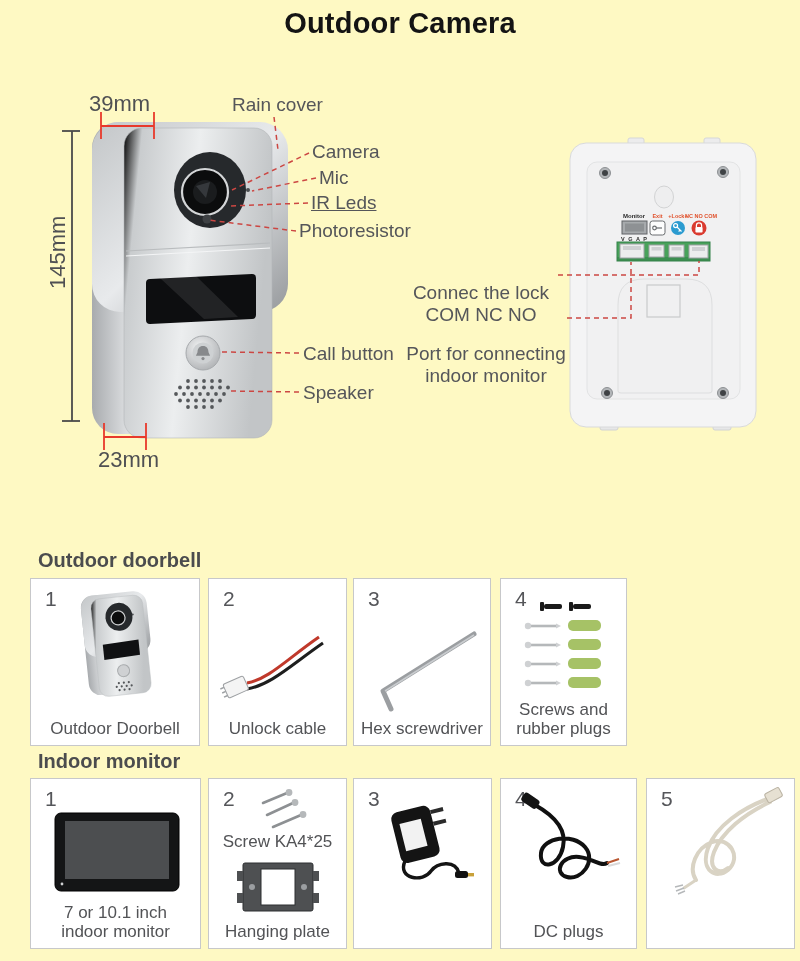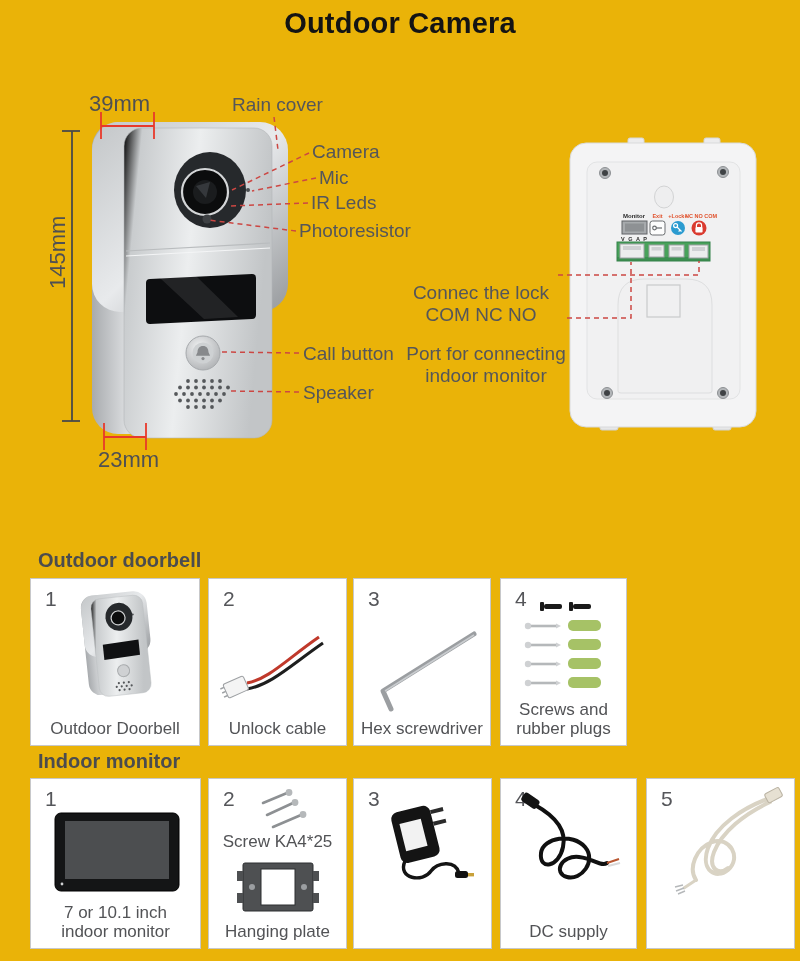--- a/index.html
+++ b/index.html
@@ -1,16 +1,16 @@
 <!DOCTYPE html>
 <html><head>
 <meta charset="utf-8">
 <style>
   html,body{margin:0;padding:0;background:#fff;}
-  .page{position:relative;width:800px;height:961px;background:#eab308;overflow:hidden;
+  .page{position:relative;width:800px;height:961px;background:#fef9c3;overflow:hidden;
         font-family:"Liberation Sans",sans-serif;color:#55565a;}
   .title{position:absolute;left:0;top:7px;width:800px;text-align:center;
          font-size:29px;font-weight:600;color:#141414;letter-spacing:.2px;}
   .lbl{position:absolute;font-size:19px;color:#55565a;white-space:nowrap;}
   .dim{position:absolute;font-size:22px;color:#4f5053;}
   .dim-v{transform:rotate(-90deg);transform-origin:center;}
   .note{position:absolute;font-size:19px;color:#55565a;text-align:center;
         line-height:1.17;white-space:pre-line;margin-top:35px;}
   .h2{position:absolute;font-size:25px;font-weight:700;color:#4b4c4e;}
   .h3{position:absolute;font-size:20px;font-weight:700;color:#4b4c4e;}
@@ -235,21 +235,21 @@
     </g>
   </svg>
 
   <div class="dim" style="left:89px;top:91px;">39mm</div>
   <div class="dim dim-v" style="left:22px;top:240px;width:72px;text-align:center;">145mm</div>
   <div class="dim" style="left:98px;top:447px;">23mm</div>
 
   <div class="lbl" style="left:232px;top:94px;">Rain cover</div>
   <div class="lbl" style="left:312px;top:141px;">Camera</div>
   <div class="lbl" style="left:319px;top:167px;">Mic</div>
-  <div class="lbl" style="left:311px;top:192px;">IR Leds</div>
+  <div class="lbl" style="left:311px;top:192px;text-decoration:underline;">IR Leds</div>
   <div class="lbl" style="left:299px;top:220px;">Photoresistor</div>
   <div class="lbl" style="left:303px;top:343px;">Call button</div>
   <div class="lbl" style="left:303px;top:382px;">Speaker</div>
 
   <div class="note" style="left:405px;top:247px;width:152px;">Connec the lock
 COM NC NO</div>
   <div class="note" style="left:402px;top:308px;width:168px;">Port for connecting
 indoor monitor</div>
 
   <div class="h3" style="left:38px;top:549px;">Outdoor doorbell</div>
@@ -400,21 +400,21 @@
   <div class="card" style="left:500px;top:778px;width:135px;height:169px;">
     <div class="num">4</div>
     <svg style="left:8px;top:10px;" width="120" height="120" viewBox="0 0 120 120">
       <path d="M26 16 C 44 26, 58 40, 54 58 C 50 78, 30 82, 32 64 C 34 48, 64 44, 76 58 C 88 72, 72 92, 58 88 C 44 84, 52 66, 70 68 C 86 70, 92 78, 98 74" stroke="#101010" stroke-width="4" fill="none" stroke-linecap="round"></path>
       <g transform="rotate(35 20 12)">
           <rect x="12" y="6" width="18" height="10" rx="3" fill="#141414"></rect>
         </g>
       <line x1="98" y1="74" x2="110" y2="70" stroke="#b8552f" stroke-width="2"></line>
       <line x1="99" y1="77" x2="111" y2="74" stroke="#d9d9d9" stroke-width="2"></line>
     </svg>
-    <div class="card-label">DC supply</div>
+    <div class="card-label">DC plugs</div>
   </div>
 
   <div class="card" style="left:646px;top:778px;width:147px;height:169px;">
     <div class="num">5</div>
     <svg style="left:5px;top:5px;" width="138" height="112" viewBox="0 0 138 112">
       <path d="M118 14 C 90 24, 64 42, 56 64 C 48 86, 64 96, 76 86 C 90 74, 78 52, 60 58 C 44 64, 36 84, 44 96 M118 18 C 92 30, 70 48, 62 68 C 56 84, 66 92, 76 84" stroke="#d9d3c4" stroke-width="4" fill="none" stroke-linecap="round"></path>
       <path d="M44 96 L32 104" stroke="#d9d3c4" stroke-width="3" stroke-linecap="round"></path>
       <g transform="rotate(-28 122 12)">
           <rect x="114" y="6" width="16" height="10" rx="2" fill="#e6e0d2" stroke="#b9b2a2"></rect>
         </g>

